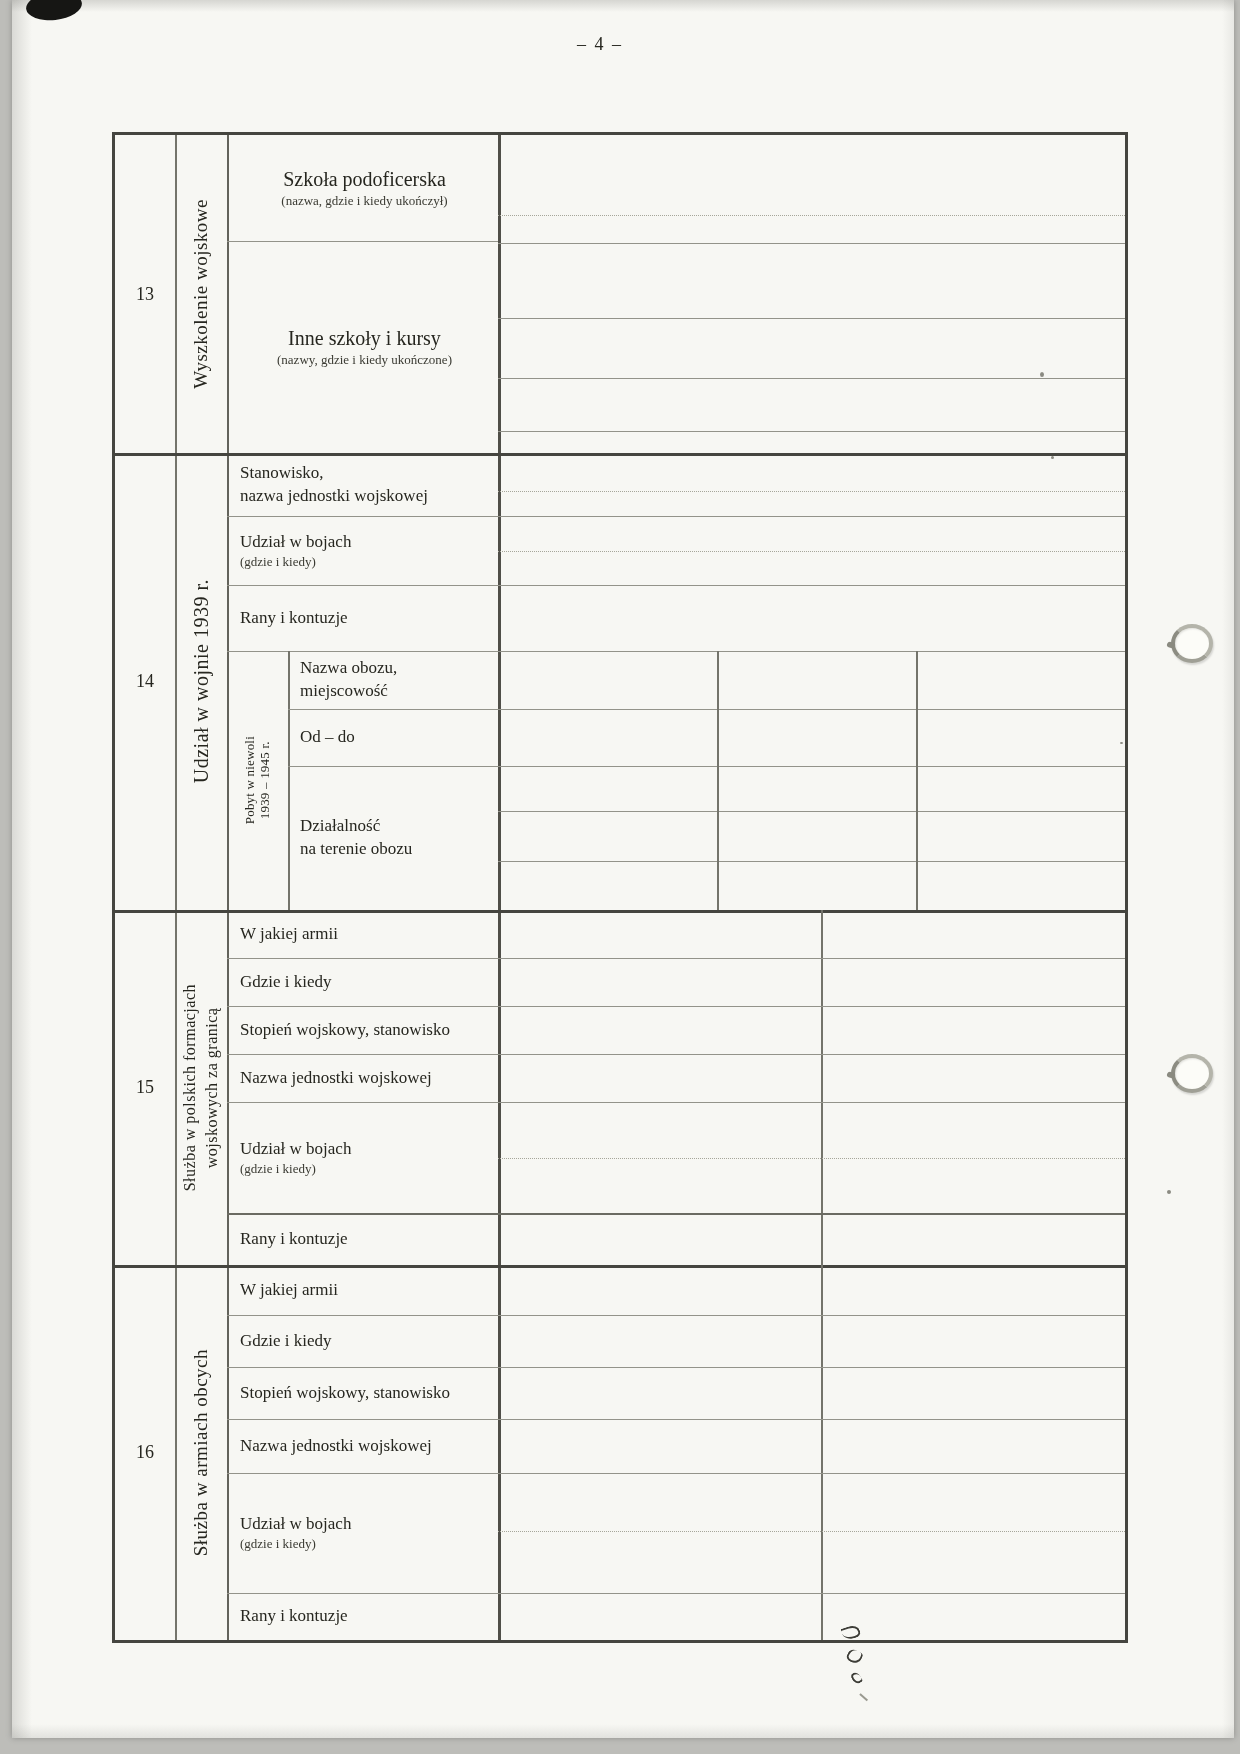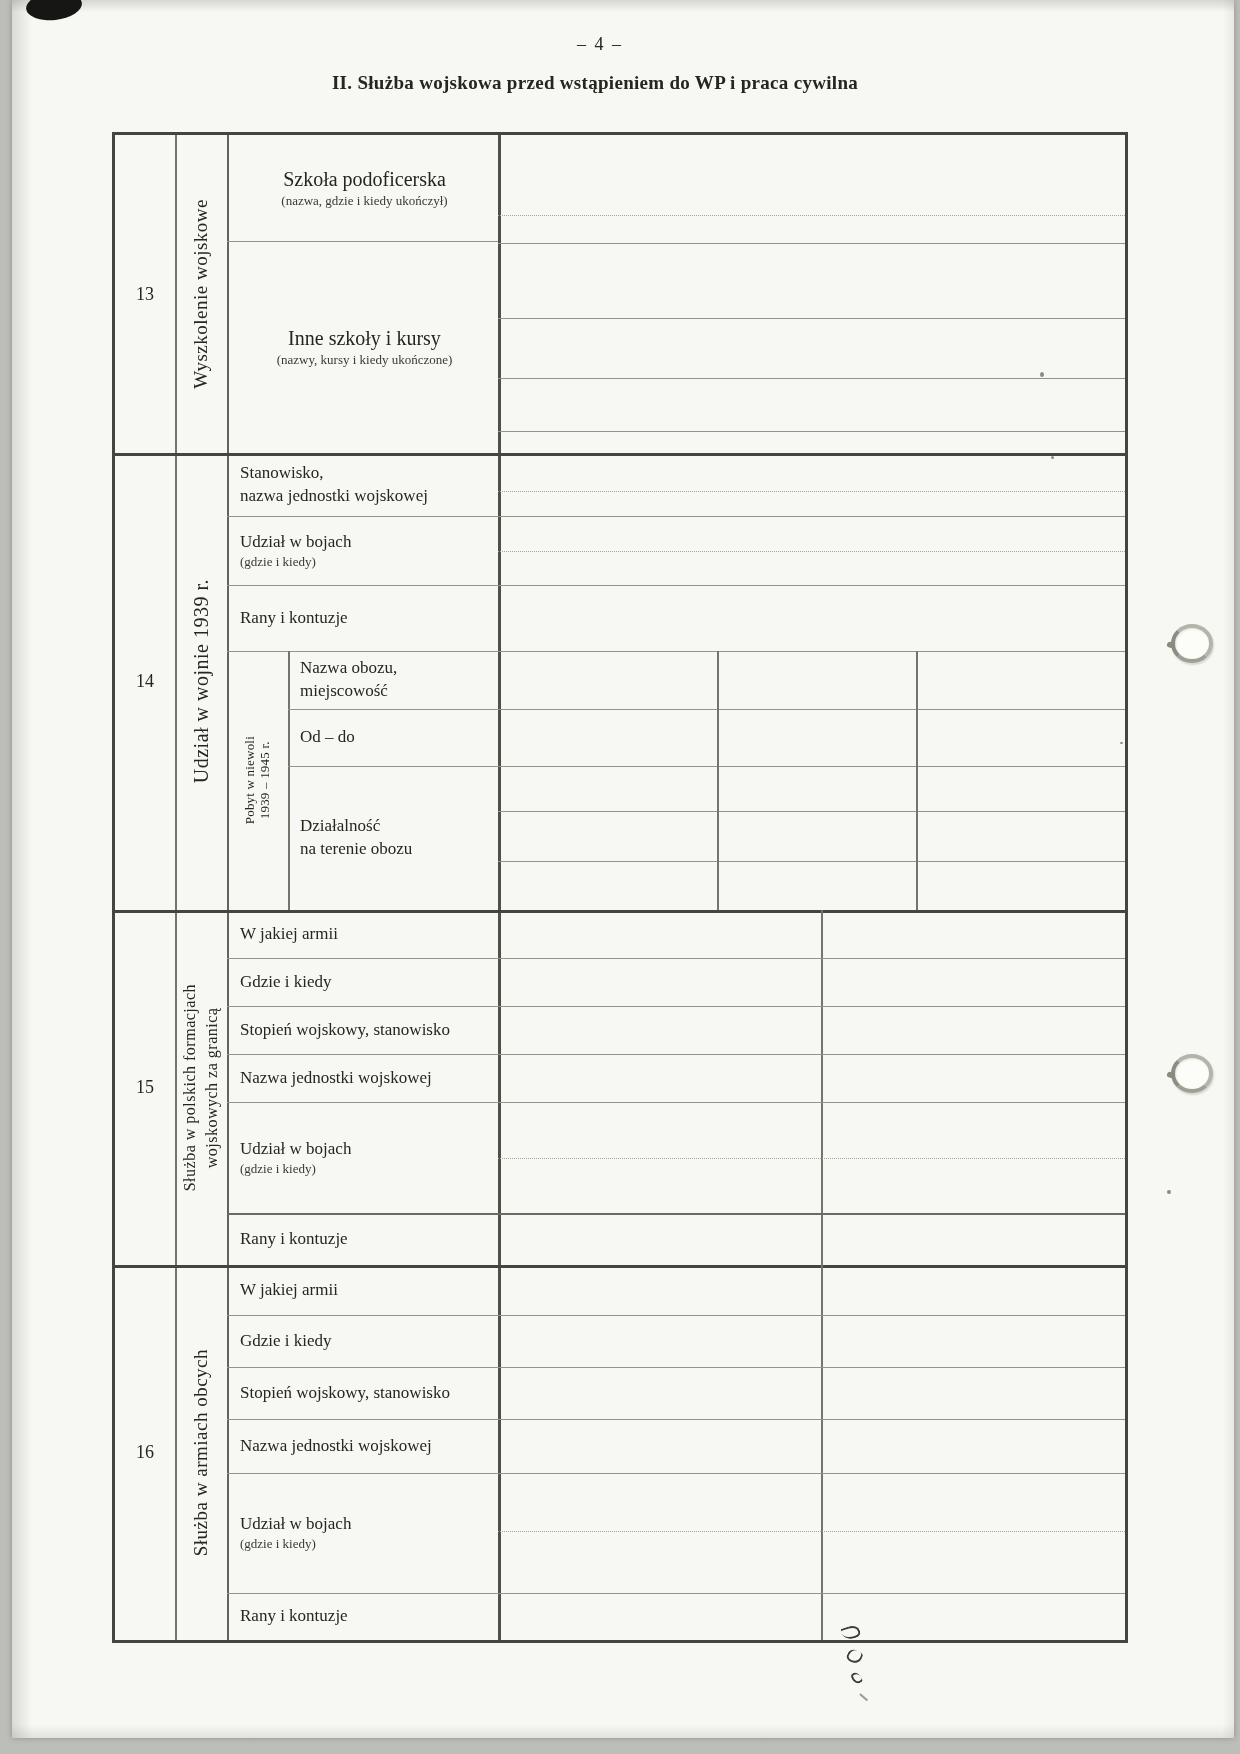--- a/index.html
+++ b/index.html
@@ -49,21 +49,20 @@
   .scr{position:absolute;border:2px solid #3d3d37;background:transparent;}
   .speck{position:absolute;background:#8b8b82;border-radius:50%;}
 </style>
 </head>
 <body>
 
 <div id="canvas">
   <div class="page"></div>
 
   <div class="pageno">– 4 –</div>
-  <div class="title">II. Służba wojskowa przed wstąpieniem do WP i praca cywilna</div>
 
   <div class="tbl">
 
     <i class="vl thin" style="left:60px;top:0;height:1505px"></i>
     <i class="vl" style="left:112px;top:0;height:1505px"></i>
     <i class="vl thick" style="left:383px;top:0;height:1505px"></i>
 
     <i class="hl sep" style="left:0;top:318px;width:1010px"></i>
     <i class="hl sep" style="left:0;top:775px;width:1010px"></i>
     <i class="hl sep" style="left:0;top:1130px;width:1010px"></i>
@@ -72,21 +71,21 @@
     <div class="cell vcat" style="left:60px;top:0;width:52px;height:318px">
       <span class="vtext" style="font-size:19px">Wyszkolenie wojskowe</span>
     </div>
     <i class="hl" style="left:112px;top:106px;width:271px"></i>
     <div class="cell flabel ctr" style="left:112px;top:0;width:271px;height:106px">
       <span class="ft big">Szkoła podoficerska</span>
       <span class="fh">(nazwa, gdzie i kiedy ukończył)</span>
     </div>
     <div class="cell flabel ctr" style="left:112px;top:106px;width:271px;height:212px">
       <span class="ft big">Inne szkoły i kursy</span>
-      <span class="fh">(nazwy, kursy i kiedy ukończone)</span>
+      <span class="fh">(nazwy, gdzie i kiedy ukończone)</span>
     </div>
     <i class="hl dot" style="left:383px;top:80px;width:627px"></i>
     <i class="hl" style="left:383px;top:108px;width:627px"></i>
     <i class="hl" style="left:383px;top:183px;width:627px"></i>
     <i class="hl" style="left:383px;top:243px;width:627px"></i>
     <i class="hl" style="left:383px;top:296px;width:627px"></i>
 
     <div class="cell rno" style="left:0;top:318px;width:60px;height:457px">14</div>
     <div class="cell vcat" style="left:60px;top:318px;width:52px;height:457px">
       <span class="vtext" style="font-size:20px">Udział w wojnie 1939 r.</span>

